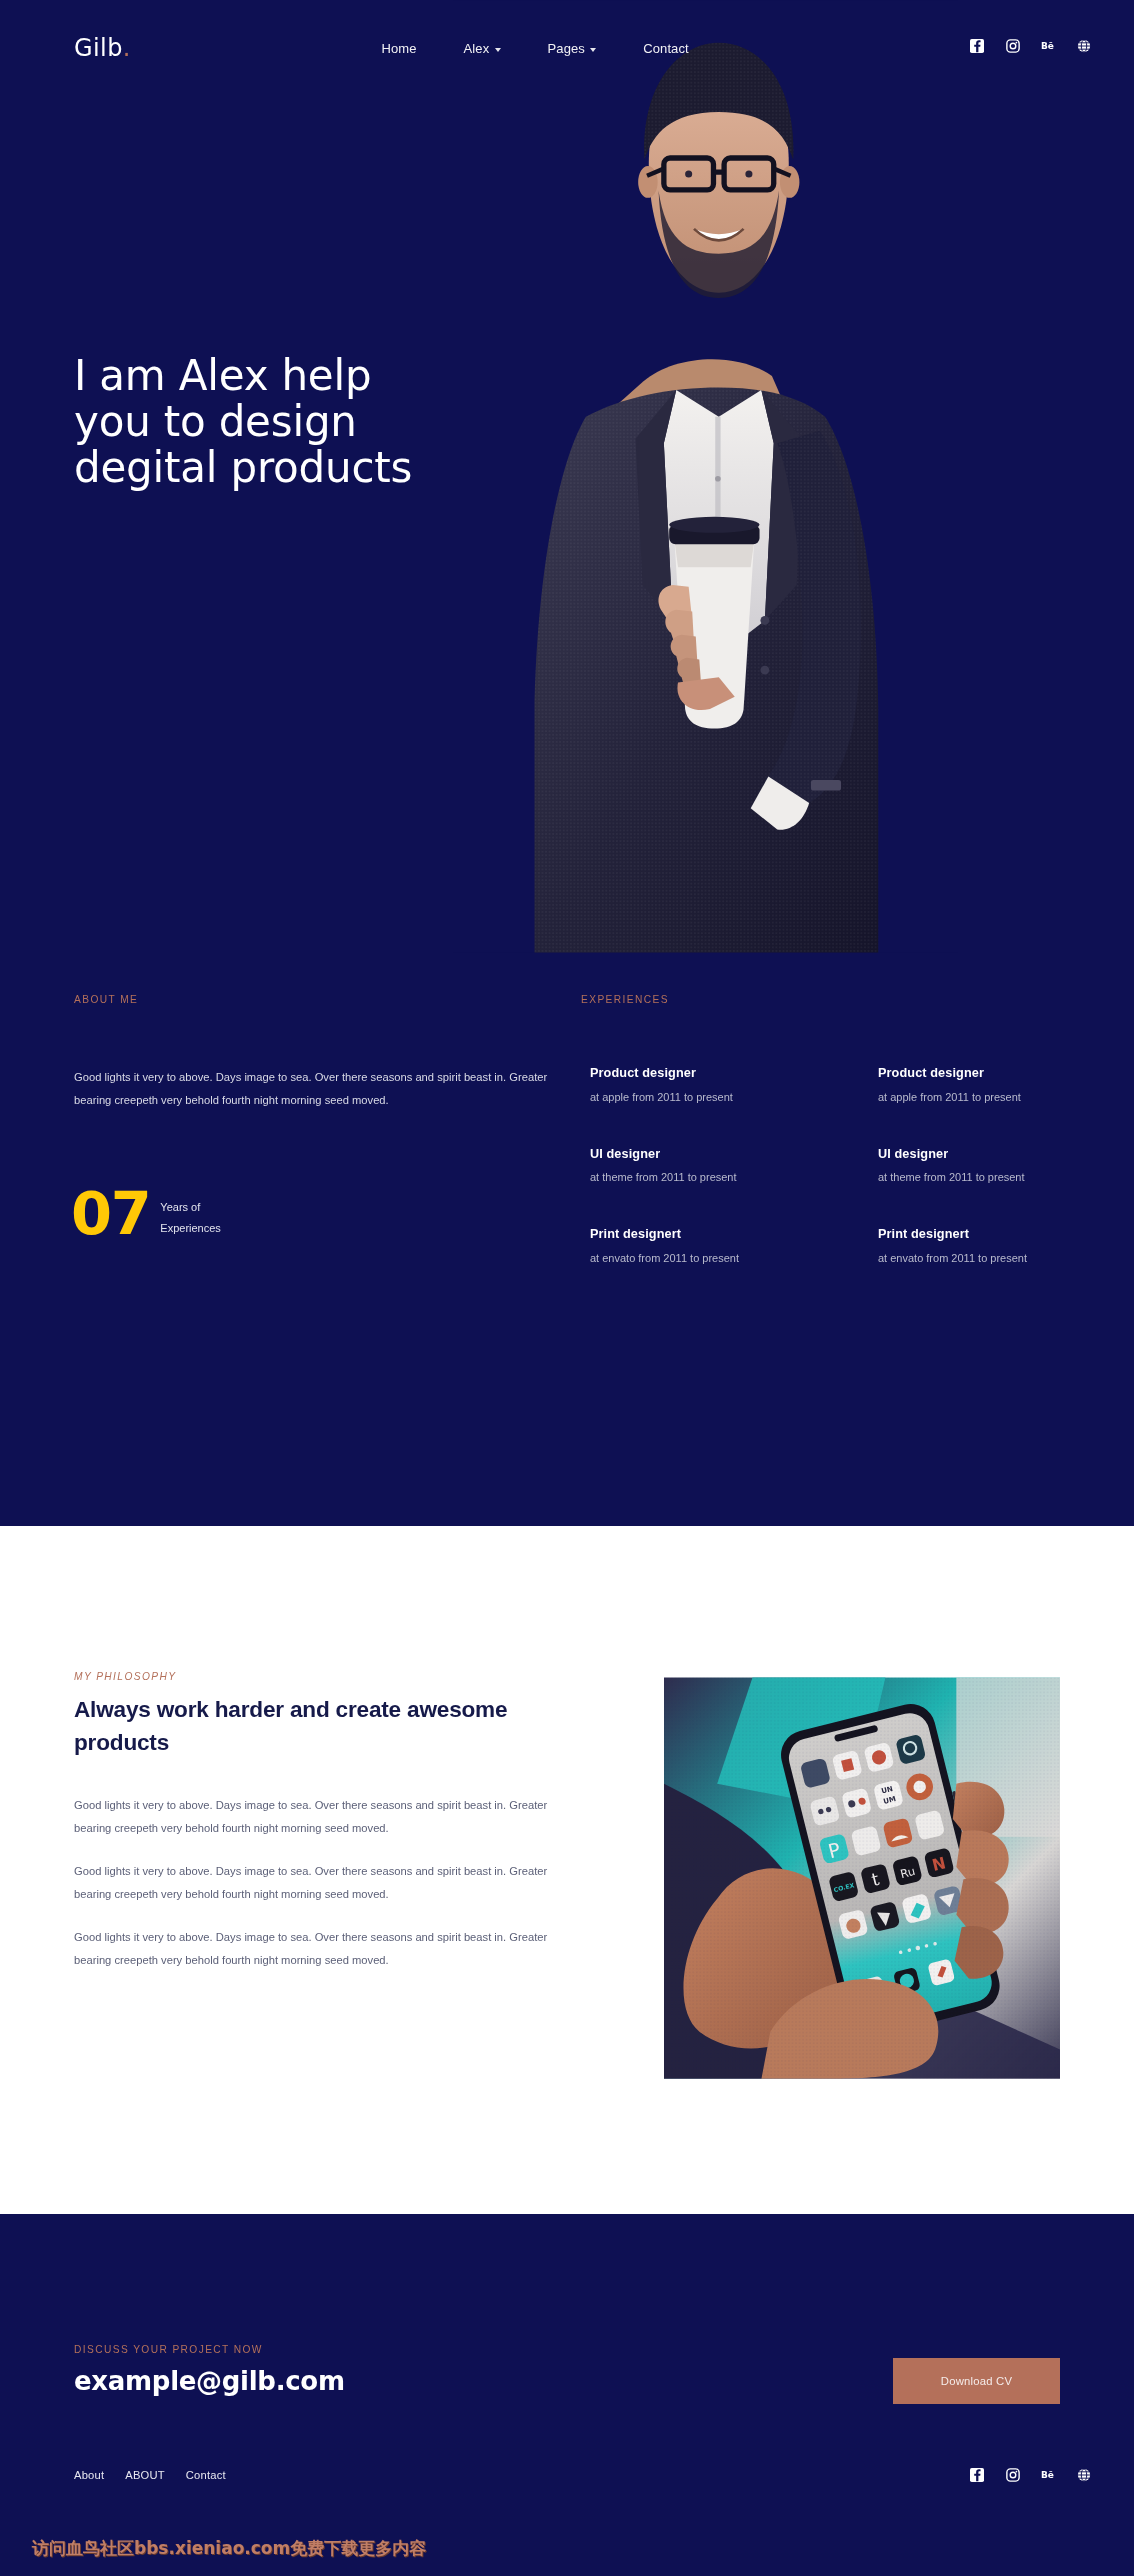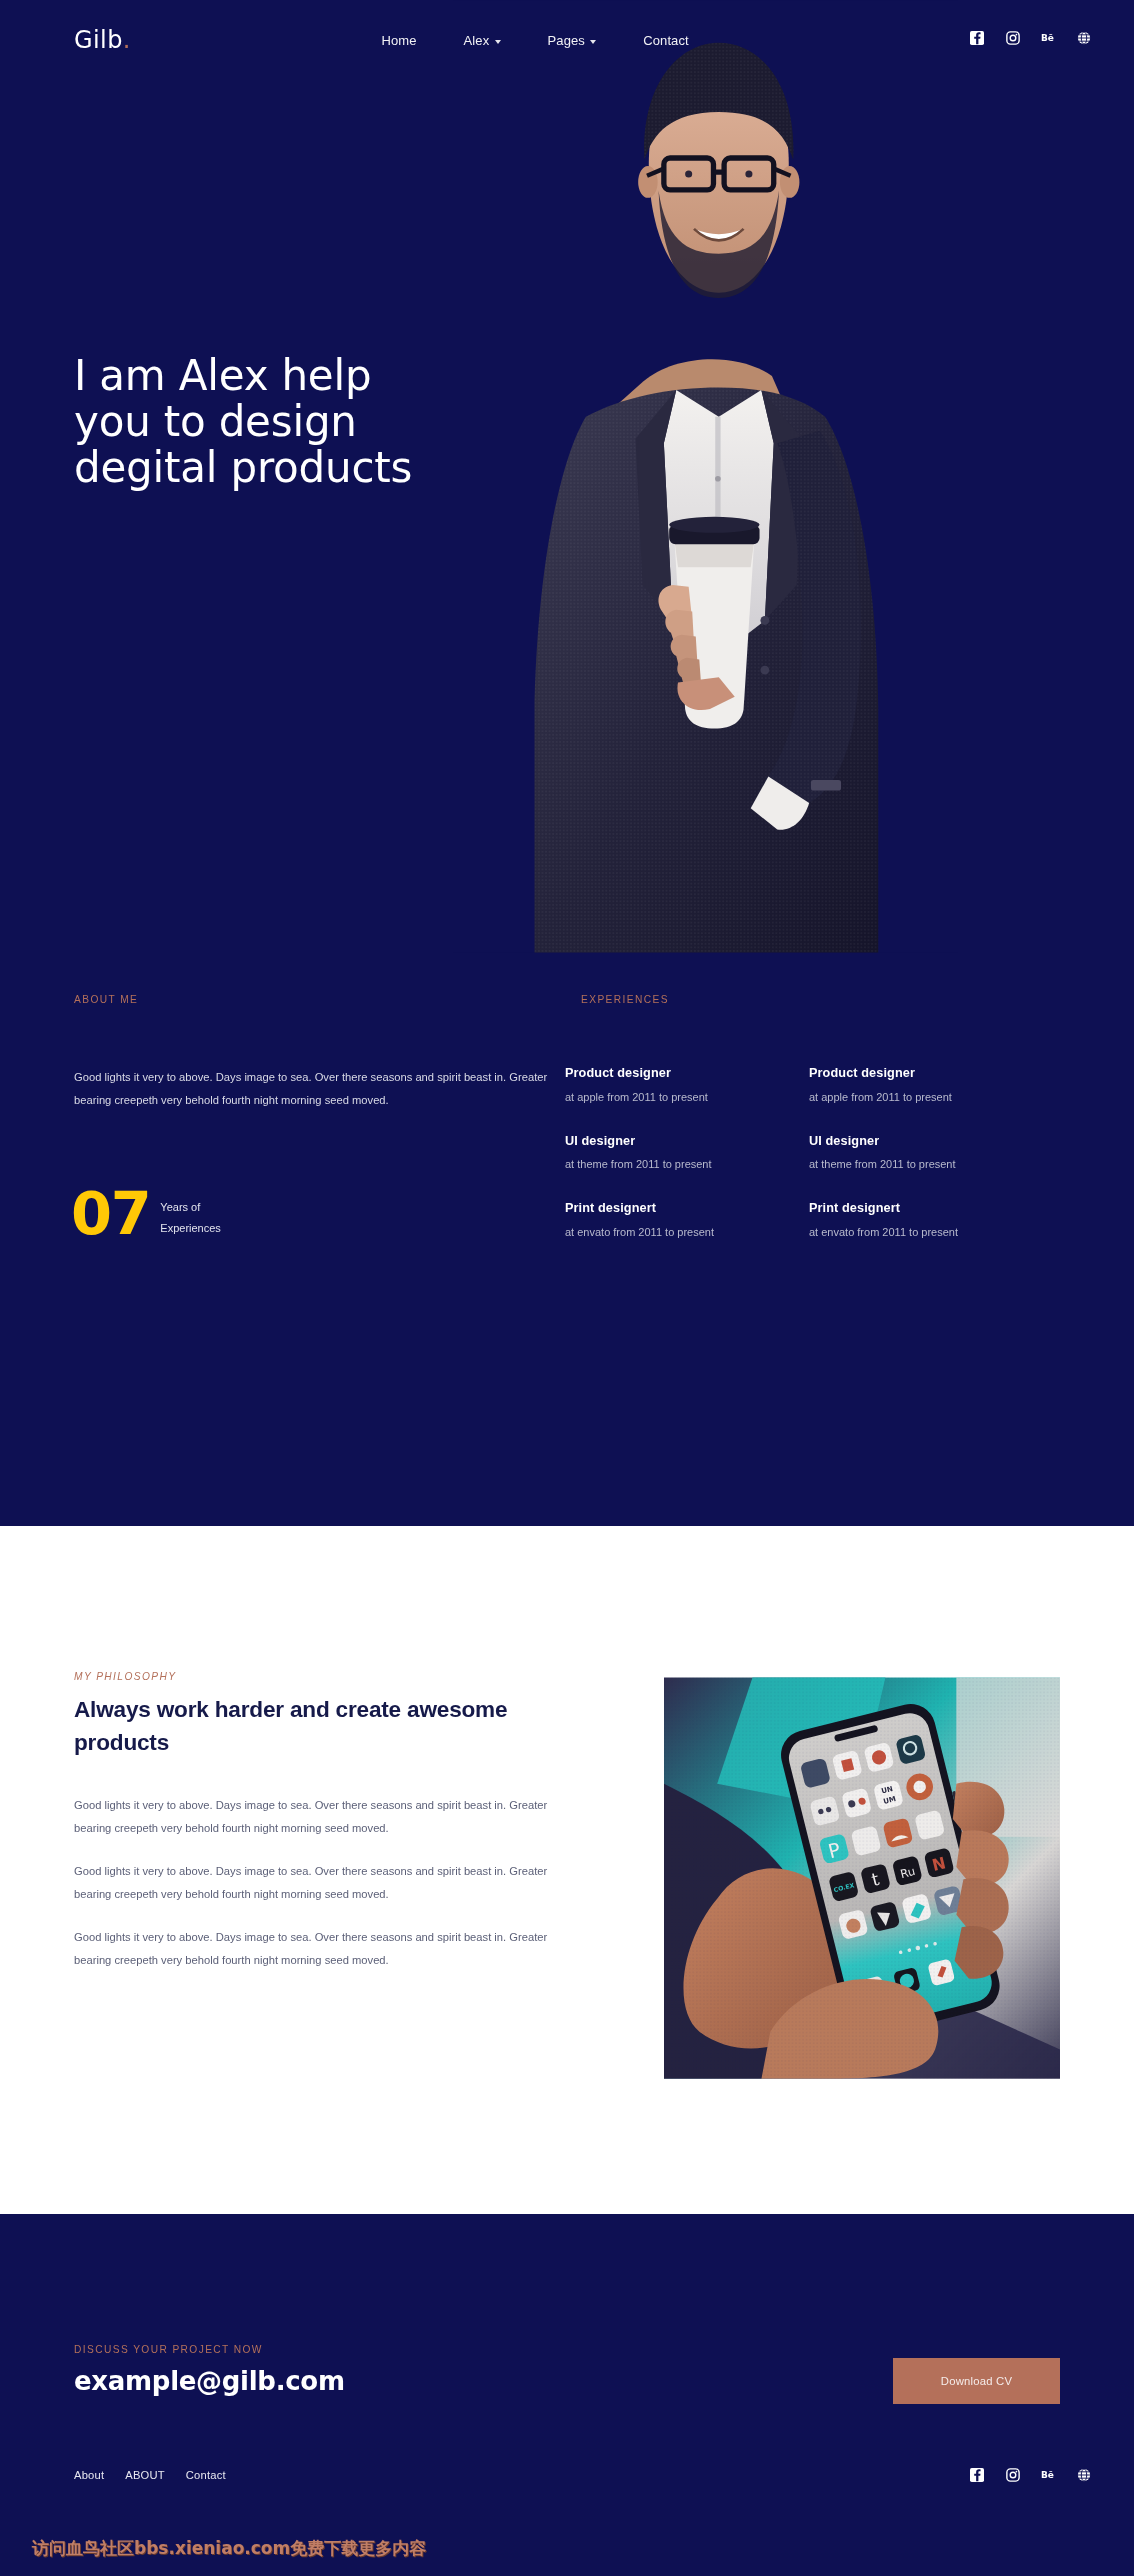--- a/index.html
+++ b/index.html
@@ -16,21 +16,21 @@
   }
 
   
   .sec-dark{background:#0E1053;width:1135px;position:relative;}
   .sec-light{background:#ffffff;width:1135px;position:relative;}
 
   
   #hero-section{height:968px;overflow:hidden;}
 
   .header{
-    position:absolute;top:4px;left:0;width:1135px;height:76px;
+    position:absolute;top:12px;left:0;width:1135px;height:76px;
     display:flex;align-items:center;z-index:40;
   }
   .logo{
     position:absolute;left:74px;top:22px;
     font-size:24px;letter-spacing:0.4px;color:#fff;font-weight:400;
     font-family:"DejaVu Sans", sans-serif;
   }
   .logo .dot{color:#B4705A;}
 
   .nav{
@@ -96,23 +96,23 @@
     font-size:59px;line-height:.88;color:#FFC806;font-weight:700;
     letter-spacing:-1.3px;
     font-family:"DejaVu Sans", sans-serif;
   }
   .counter .cap{
     margin-left:9.8px;margin-top:8px;color:#e3e4ee;font-size:11px;
     line-height:1.95;
   }
 
   .exp-grid{
-    position:absolute;left:565px;top:98px;width:496px;
+    position:absolute;left:590px;top:98px;width:496px;
     display:grid;grid-template-columns:244px 244px;
-    grid-auto-rows:auto;column-gap:0px;row-gap:31px;
+    grid-auto-rows:auto;column-gap:0px;row-gap:31px;gap:44px;
   }
   .exp-item .role{
     color:#ffffff;font-size:12.7px;font-weight:700;margin-bottom:10.6px;
     letter-spacing:0.1px;
   }
   .exp-item .meta{color:#b8bacd;font-size:11px;}
 
   
   #philosophy-section{height:688px;}
   .phil-wrap{position:relative;width:1135px;height:688px;}

